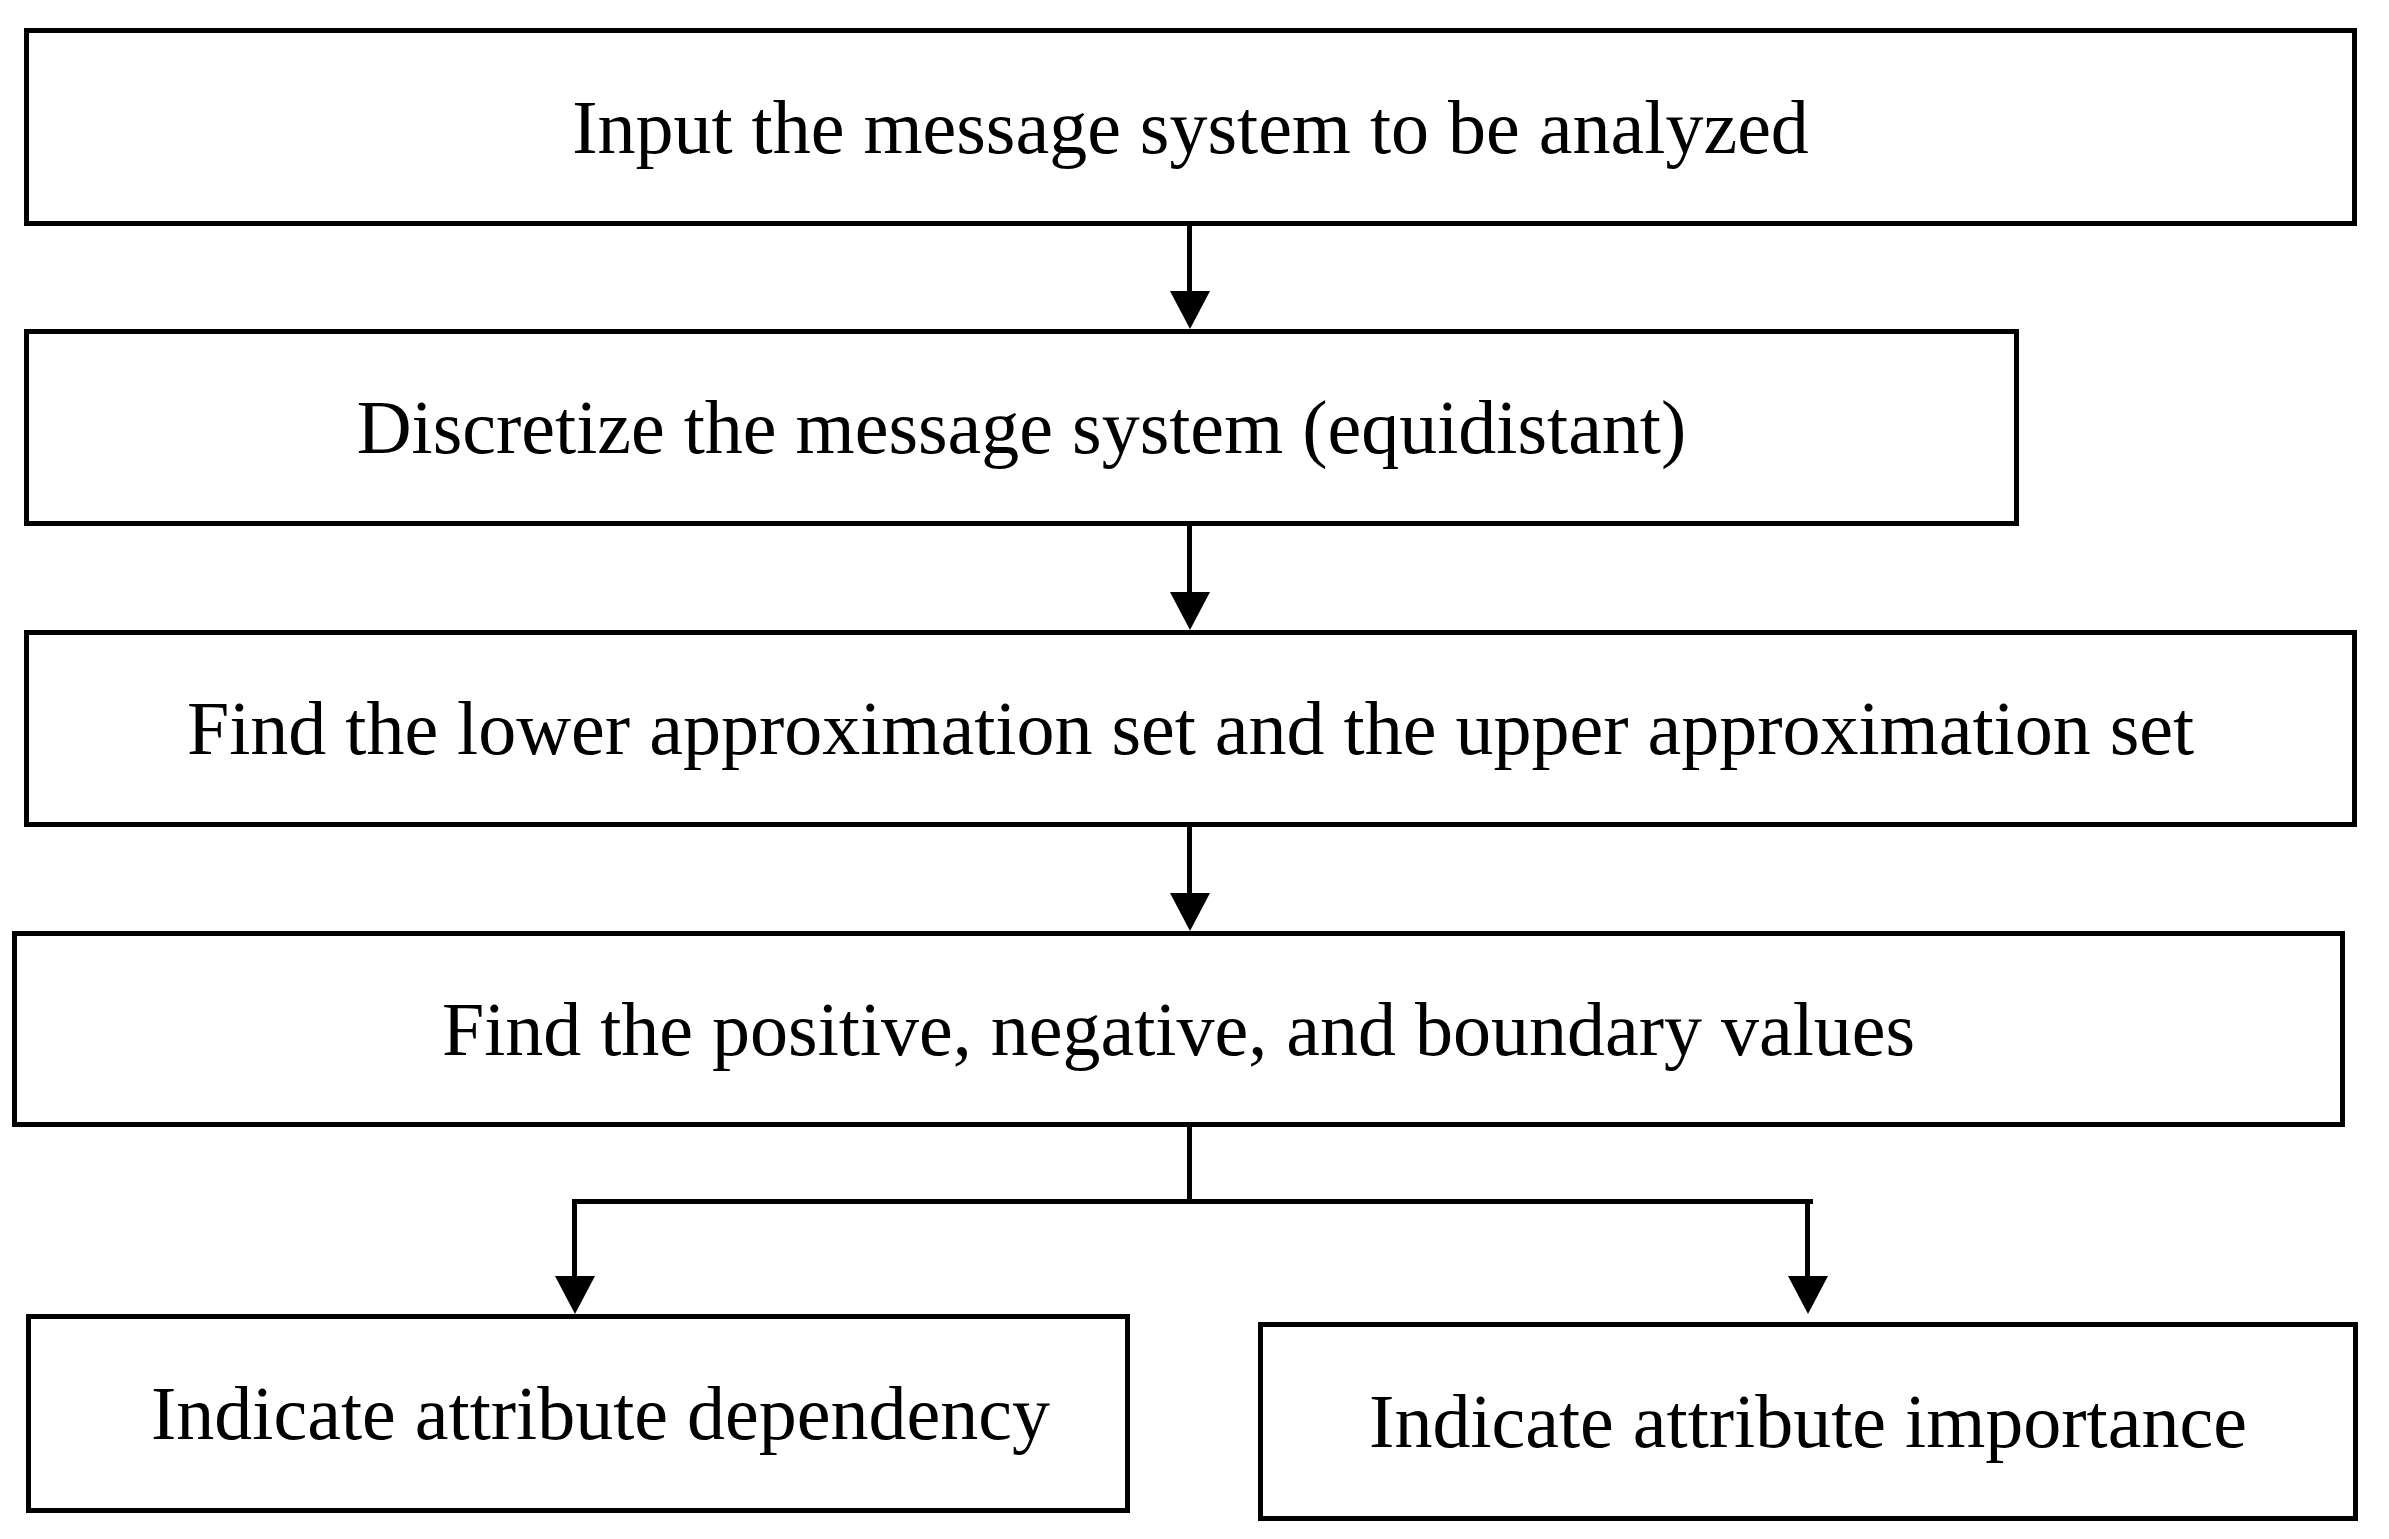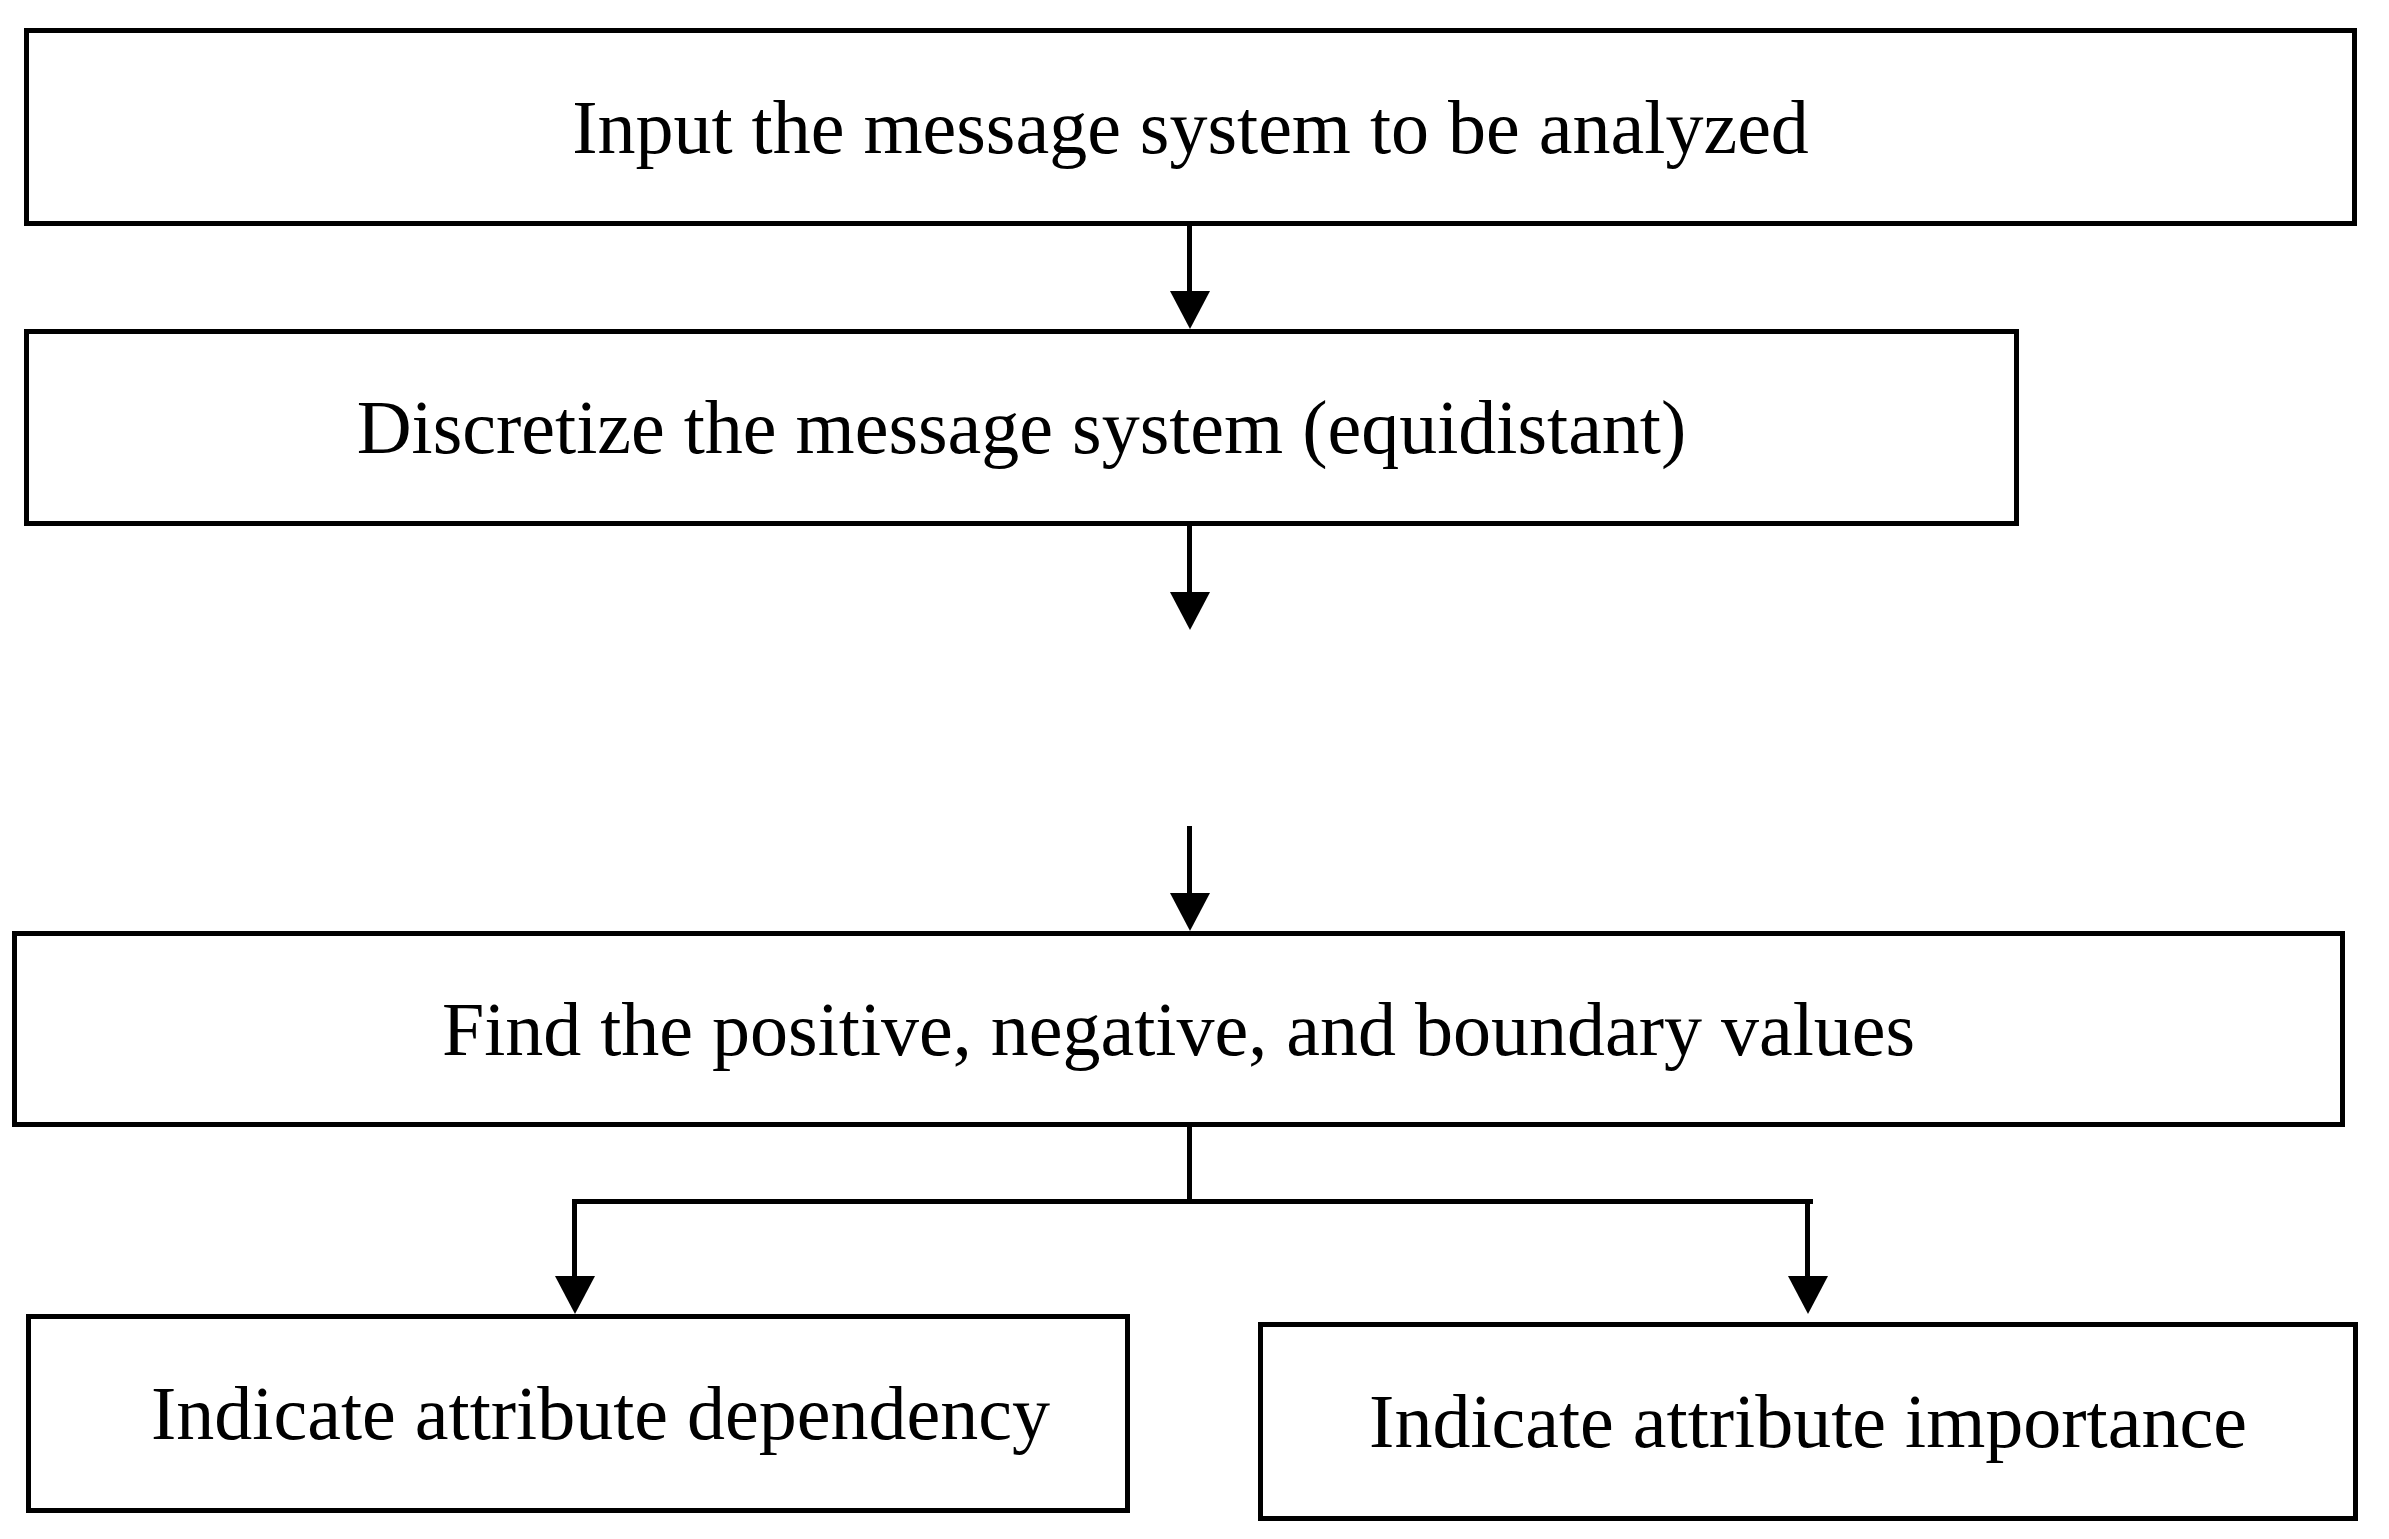--- a/index.html
+++ b/index.html
@@ -66,20 +66,21 @@
 </style>
 </head>
 <body>
 
 <div class="canvas">
 
   <div class="node node-1">Input the message system to be analyzed</div>
 
   <div class="node node-2">Discretize the message system (equidistant)</div>
 
+  <div class="node node-3">Find the lower approximation set and the upper approximation set</div>
 
   <div class="node node-4">Find the positive, negative, and boundary values</div>
 
   <div class="node node-5">Indicate attribute dependency</div>
 
   <div class="node node-6">Indicate attribute importance</div>
 
   <div>
     <div class="vline a1-line"></div>
     <div class="ahead a1-head"></div>

